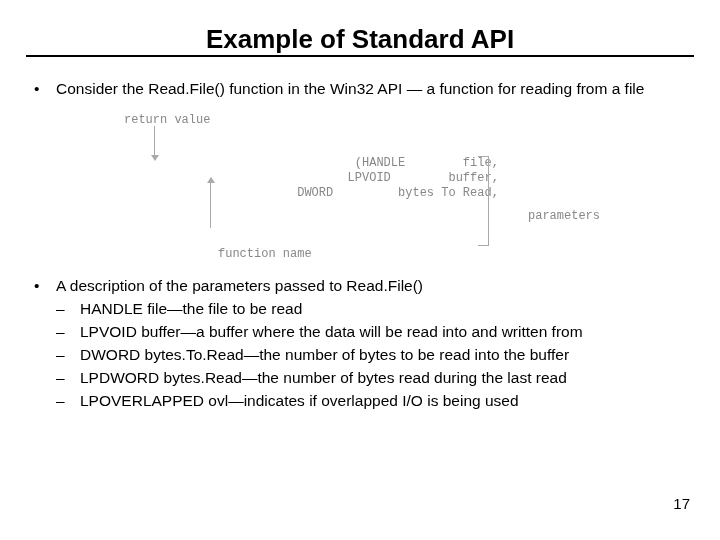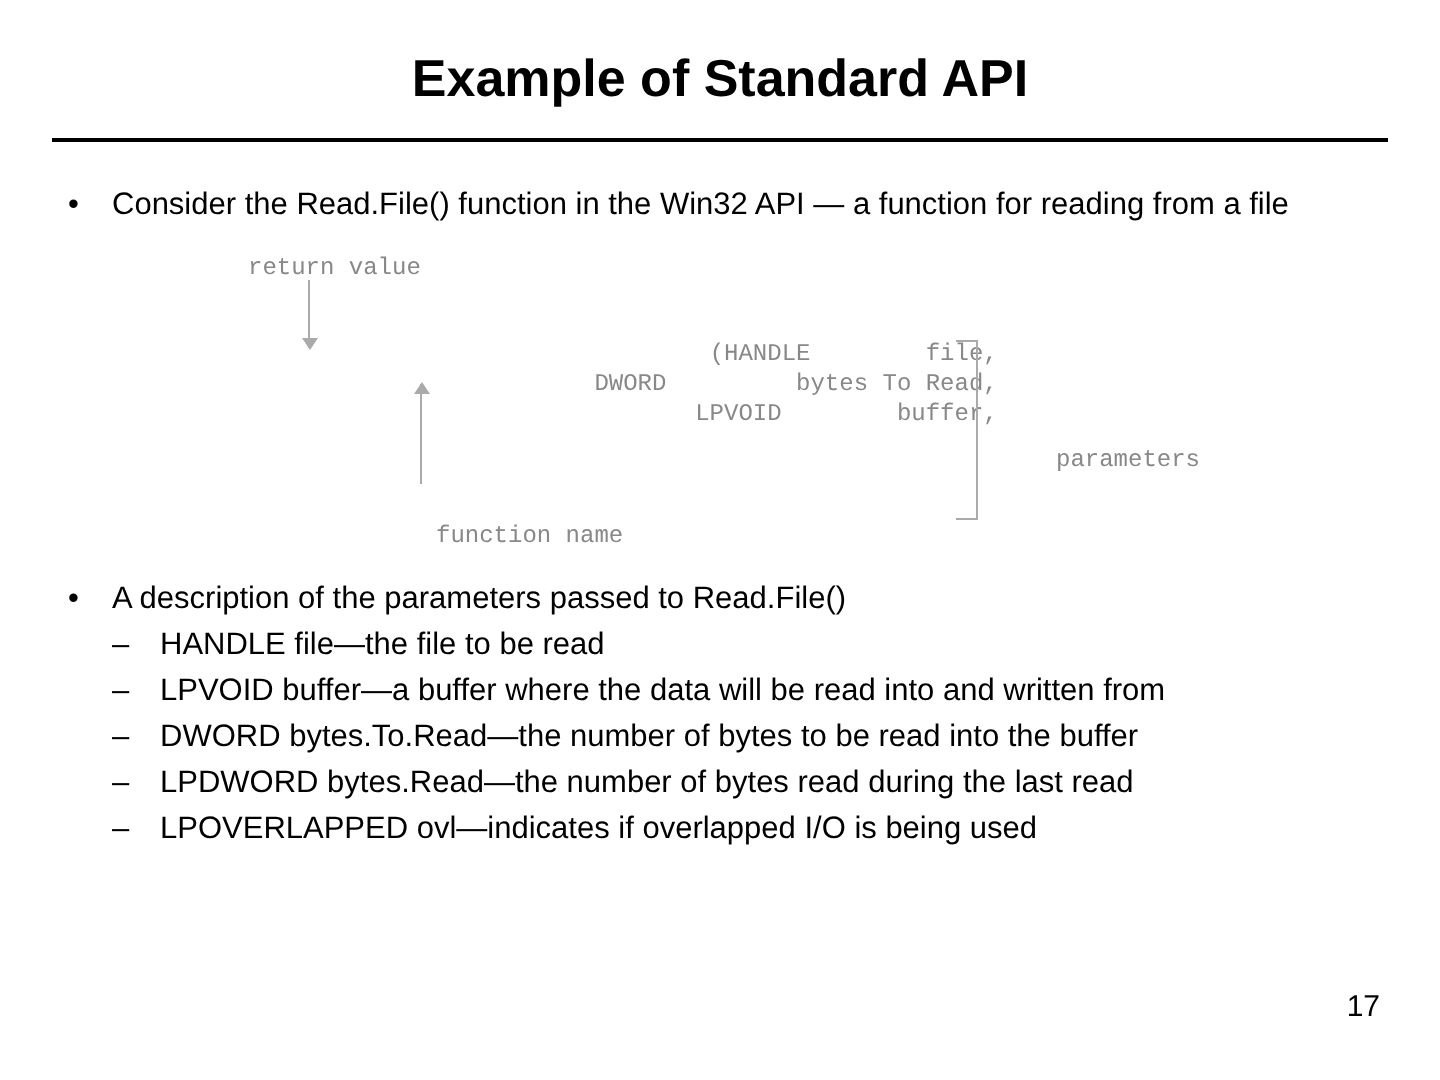--- a/index.html
+++ b/index.html
@@ -17,21 +17,20 @@
     width: 720px;
     height: 540px;
     position: relative;
     box-sizing: border-box;
   }
   .title {
     text-align: center;
     font-size: 26px;
     font-weight: bold;
     padding-top: 24px;
-    padding-bottom: 14px;
   }
   .rule {
     border: none;
     border-top: 2px solid #000;
     margin: 0 26px 0 26px;
   }
   .body {
     padding: 22px 34px 0 34px;
     font-size: 15.5px;
     line-height: 1.35;
@@ -175,26 +174,26 @@
       <div class="lbl-return">return value</div>
       <div class="arrow-down"></div>
 
 
       <div class="params">
         <div class="row">
           <span>(HANDLE</span>&nbsp;&nbsp;&nbsp;&nbsp;&nbsp;&nbsp;&nbsp;
           <span>file,</span>
         </div>
         <div class="row">
+          &nbsp;<span>LPVOID</span>&nbsp;&nbsp;&nbsp;&nbsp;&nbsp;&nbsp;&nbsp;
+          <span>buffer,</span>
+        </div>
+        <div class="row">
           &nbsp;<span>DWORD</span>&nbsp;&nbsp;&nbsp;&nbsp;&nbsp;&nbsp;&nbsp;&nbsp;
           <span>bytes To Read,</span>
-        </div>
-        <div class="row">
-          &nbsp;<span>LPVOID</span>&nbsp;&nbsp;&nbsp;&nbsp;&nbsp;&nbsp;&nbsp;
-          <span>buffer,</span>
         </div>
       </div>
 
       <div class="bracket"></div>
       <div class="lbl-params">parameters</div>
 
       <div class="arrow-up"></div>
       <div class="lbl-fn">function name</div>
     </div>
 

